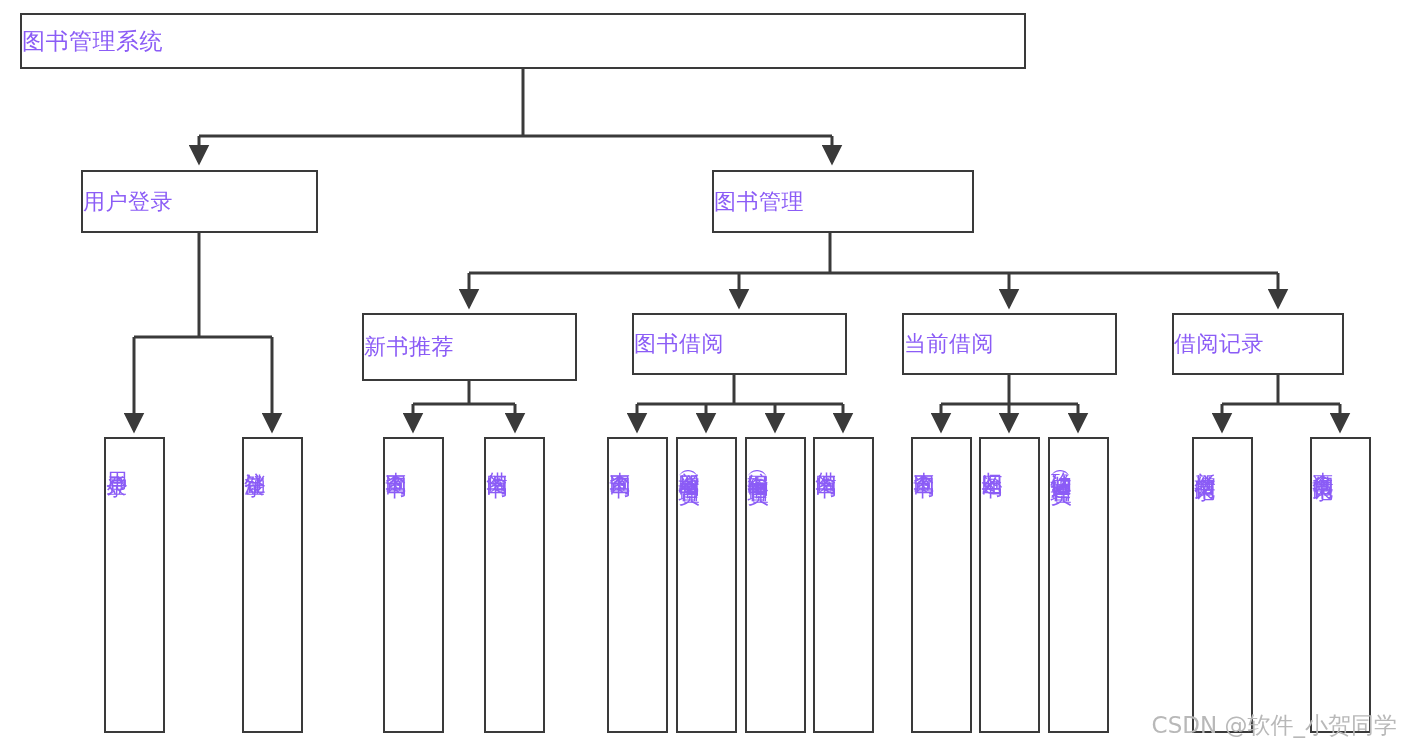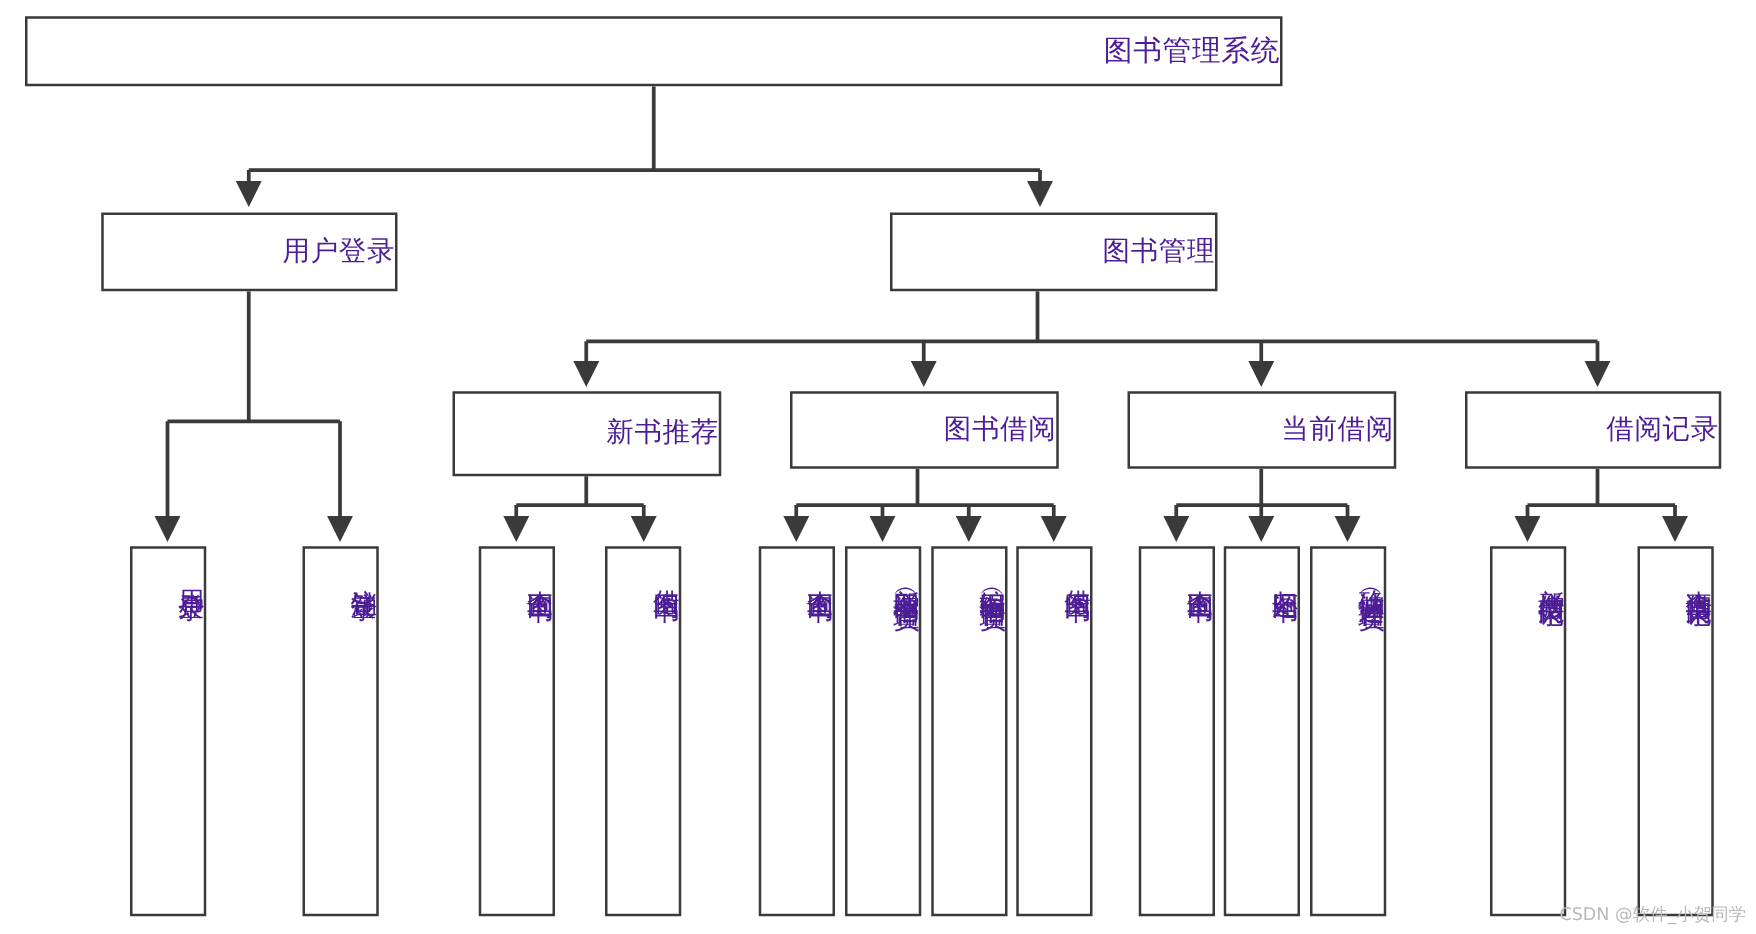--- a/index.html
+++ b/index.html
@@ -26,22 +26,22 @@
     height: 747px;
     pointer-events: none;
   }
   .node {
     position: absolute;
     box-sizing: border-box;
     background: #ffffff;
     border: 2.5px solid #3a3a3a;
     display: flex;
     align-items: center;
-    justify-content: flex-end;
-    color: #4c1d95;
+    justify-content: flex-start;
+    color: #8b5cf6;
   }
   .node .label {
     display: block;
     text-align: center;
     line-height: 1.15;
     white-space: nowrap;
   }
   
   .node.horiz .label {
     font-size: 22px;
@@ -63,21 +63,21 @@
     letter-spacing: 2px;
     white-space: nowrap;
   }
   .node.vert.tall .label {
     font-size: 21px;
   }
   #watermark {
     position: absolute;
     right: 8px;
     bottom: 6px;
-    font-size: 14px;
+    font-size: 23px;
     color: #b8b8b8;
     white-space: nowrap;
     user-select: none;
   }
 </style>
 </head>
 <body>
 
 <div id="canvas">
 
@@ -144,21 +144,21 @@
 
   <div class="node horiz" style="left:362px; top:313px; width:215px; height:68px;">
     <span class="label">新书推荐</span>
   </div>
   <div class="node horiz" style="left:632px; top:313px; width:215px; height:62px;">
     <span class="label">图书借阅</span>
   </div>
   <div class="node horiz" style="left:902px; top:313px; width:215px; height:62px;">
     <span class="label">当前借阅</span>
   </div>
-  <div class="node horiz" style="left:1172px; top:313px; width:205px; height:62px;">
+  <div class="node horiz" style="left:1172px; top:313px; width:172px; height:62px;">
     <span class="label">借阅记录</span>
   </div>
 
   <div class="node vert" style="left:104px; top:437px; width:61px; height:296px;">
     <span class="label">用户登录</span>
   </div>
   <div class="node vert" style="left:242px; top:437px; width:61px; height:296px;">
     <span class="label">注销登录</span>
   </div>
 

